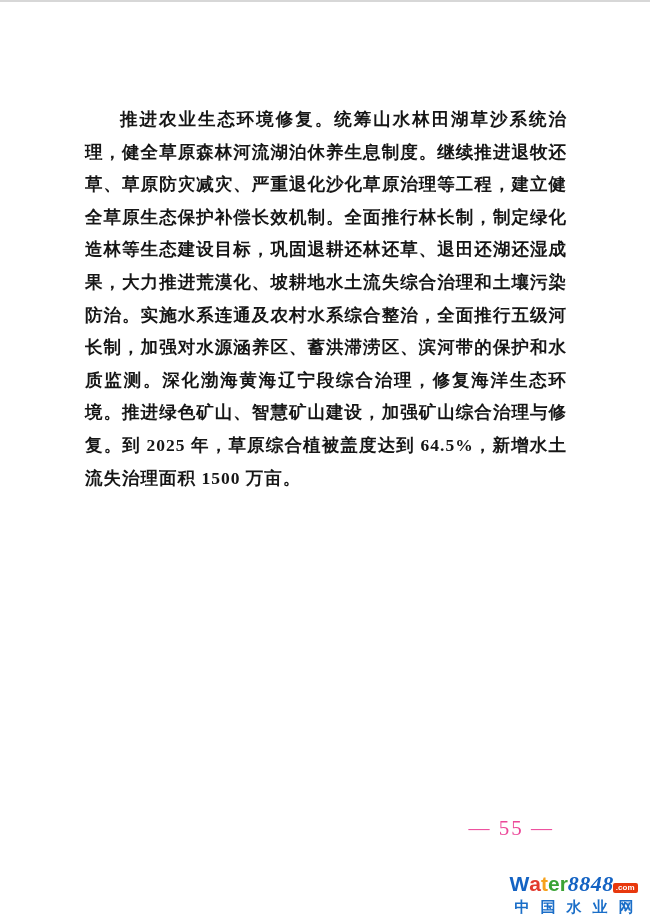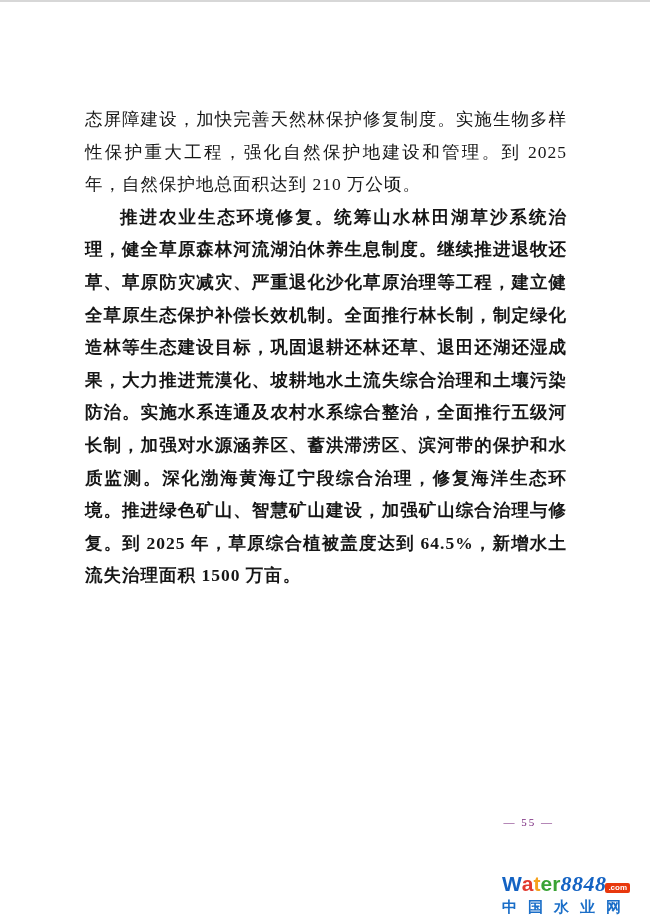--- a/index.html
+++ b/index.html
@@ -38,30 +38,31 @@
     padding: 0;
   }
   .body-text p.indent {
     text-indent: 2em;
     font-weight: bold;
   }
   .page-number {
     position: absolute;
     top: 816px;
     right: 96px;
-    font-size: 11px;
+    font-size: 21px;
     letter-spacing: 2px;
-    color: #701a75;
+    color: #ec4899;
     font-family: "Liberation Serif", "DejaVu Serif", serif;
   }
   .logo {
     position: absolute;
     right: 4px;
     bottom: 5px;
     width: 144px;
+    text-align: center;
     line-height: 1;
   }
   .logo-line1 {
     white-space: nowrap;
     font-family: "Liberation Sans", "DejaVu Sans", sans-serif;
     font-weight: bold;
     font-size: 21px;
   }
   .logo-letter {
     display: inline-block;
@@ -96,21 +97,20 @@
   }
 </style>
 </head>
 <body>
 
 <div class="page">
 
   <div class="scan-edge"></div>
 
   <main class="body-text">
-    <p>态屏障建设，加快完善天然林保护修复制度。实施生物多样性保护重大工程，强化自然保护地建设和管理。到 2025 年，自然保护地总面积达到 210 万公顷。</p>
     <p class="indent">推进农业生态环境修复。统筹山水林田湖草沙系统治理，健全草原森林河流湖泊休养生息制度。继续推进退牧还草、草原防灾减灾、严重退化沙化草原治理等工程，建立健全草原生态保护补偿长效机制。全面推行林长制，制定绿化造林等生态建设目标，巩固退耕还林还草、退田还湖还湿成果，大力推进荒漠化、坡耕地水土流失综合治理和土壤污染防治。实施水系连通及农村水系综合整治，全面推行五级河长制，加强对水源涵养区、蓄洪滞涝区、滨河带的保护和水质监测。深化渤海黄海辽宁段综合治理，修复海洋生态环境。推进绿色矿山、智慧矿山建设，加强矿山综合治理与修复。到 2025 年，草原综合植被盖度达到 64.5%，新增水土流失治理面积 1500 万亩。</p>
   </main>
 
   <div class="page-number">— 55 —</div>
 
   <div class="logo">
     <div class="logo-line1">
       <span class="logo-letter" style="color: rgb(20, 99, 195);">W</span><span class="logo-letter" style="color: rgb(226, 58, 46);">a</span><span class="logo-letter" style="color: rgb(246, 162, 29);">t</span><span class="logo-letter" style="color: rgb(58, 163, 53);">e</span><span class="logo-letter" style="color: rgb(58, 163, 53);">r</span><span class="logo-number" style="color: rgb(20, 99, 195);">8848</span><span class="logo-tld" style="background-color: rgb(232, 56, 13); color: rgb(255, 255, 255);">.com</span>
     </div>
     <div class="logo-line2" style="color: rgb(26, 110, 200);">中国水业网</div>

